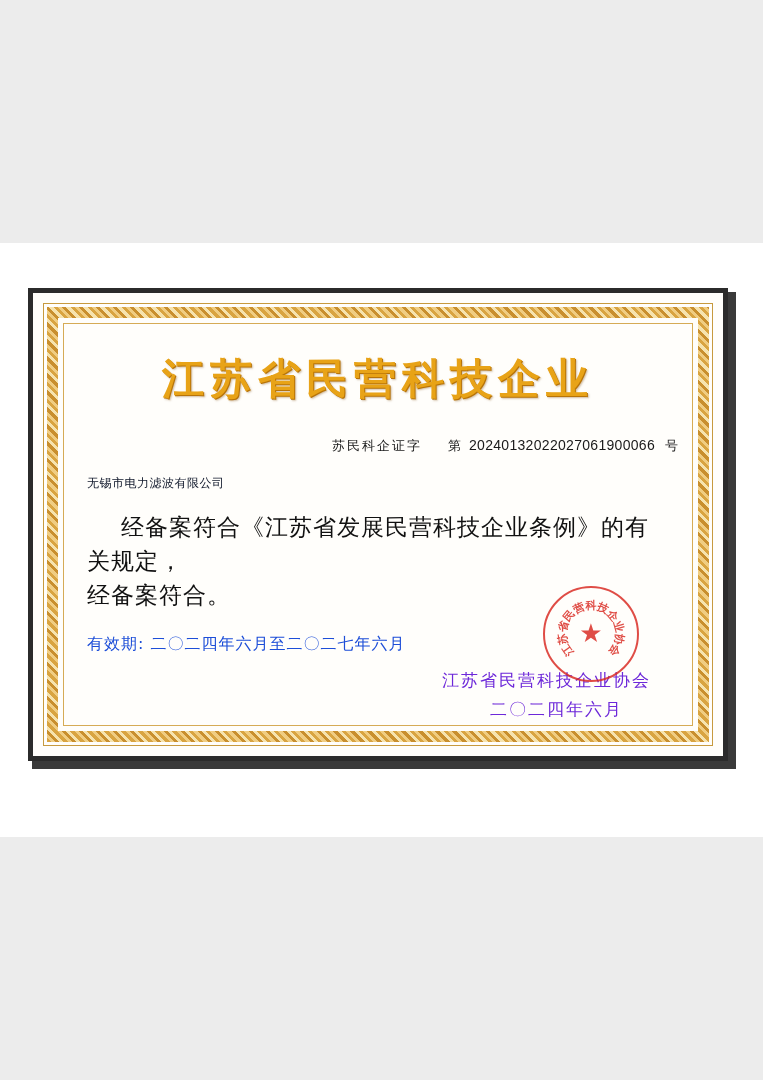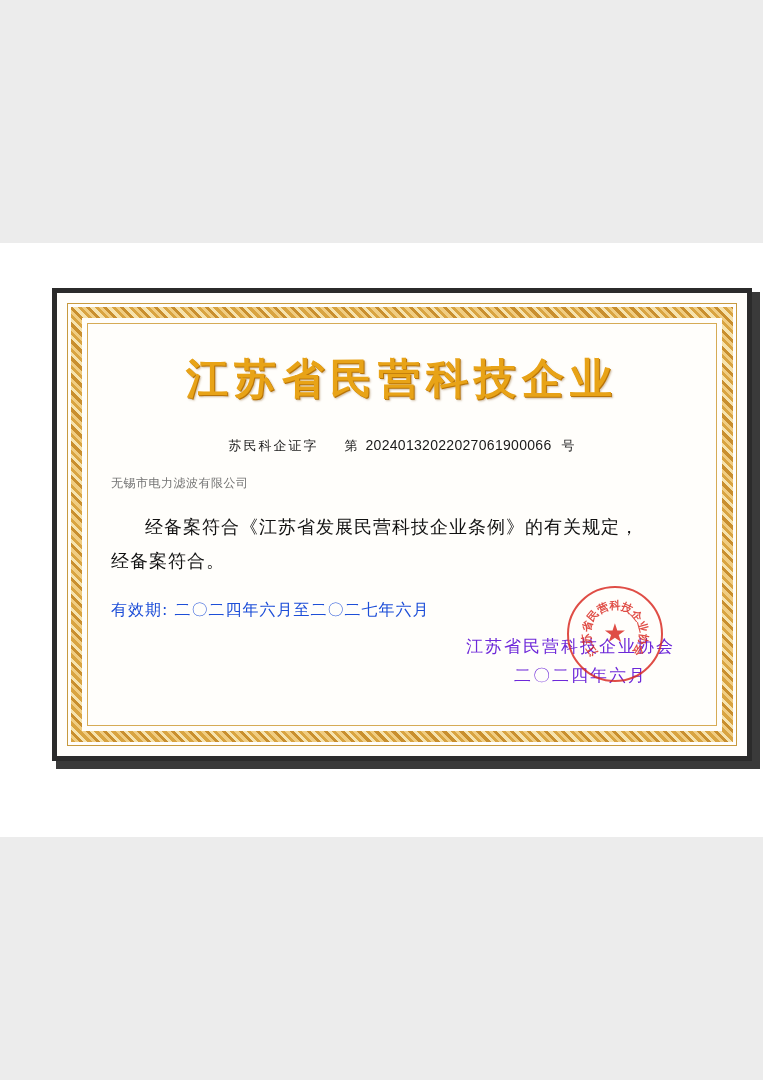--- a/index.html
+++ b/index.html
@@ -24,21 +24,20 @@
     background: #ffffff;
   }
 
   
   .cert-wrap {
     position: absolute;
     left: 28px;
     top: 288px;
     width: 708px;
     height: 397px;
-    margin-left: 24px;
   }
   .cert-shadow {
     position: absolute;
     left: 4px;
     top: 4px;
     width: 704px;
     height: 477px;
     background: #3a3a3a;
   }
   .cert-outer {
@@ -107,51 +106,51 @@
     font-size: 42px;
     letter-spacing: 6px;
     color: #e8a317;
     text-shadow:
       1px 1px 0 #b87408,
       2px 2px 2px rgba(120,70,0,0.35);
   }
 
   .serial-row {
     display: flex;
-    justify-content: center;
+    justify-content: flex-end;
     align-items: baseline;
     margin-top: 30px;
     font-size: 13px;
     color: #1a1a1a;
     font-family: "DejaVu Sans", sans-serif;
   }
   .serial-label { letter-spacing: 2px; }
   .serial-di { margin-left: 26px; }
   .serial-num {
     margin-left: 8px;
     font-size: 14px;
     letter-spacing: 0.3px;
     font-family: "Liberation Sans", sans-serif;
   }
   .serial-hao { margin-left: 10px; letter-spacing: 1px; }
 
   .company {
     margin-top: 20px;
     margin-left: 10px;
     font-size: 12px;
-    color: #737373;
+    color: #0f172a;
     font-family: Liberation Mono, monospace;
     letter-spacing: 0.5px;
   }
 
   .body-para {
     margin-top: 18px;
     margin-left: 10px;
     margin-right: 8px;
-    font-size: 18px;
+    font-size: 23px;
     line-height: 34px;
     color: #111;
     font-family: "DejaVu Sans", sans-serif;
     letter-spacing: 1px;
   }
   .body-para .indent { display: inline-block; width: 34px; }
 
   .valid {
     margin-top: 22px;
     margin-left: 10px;

